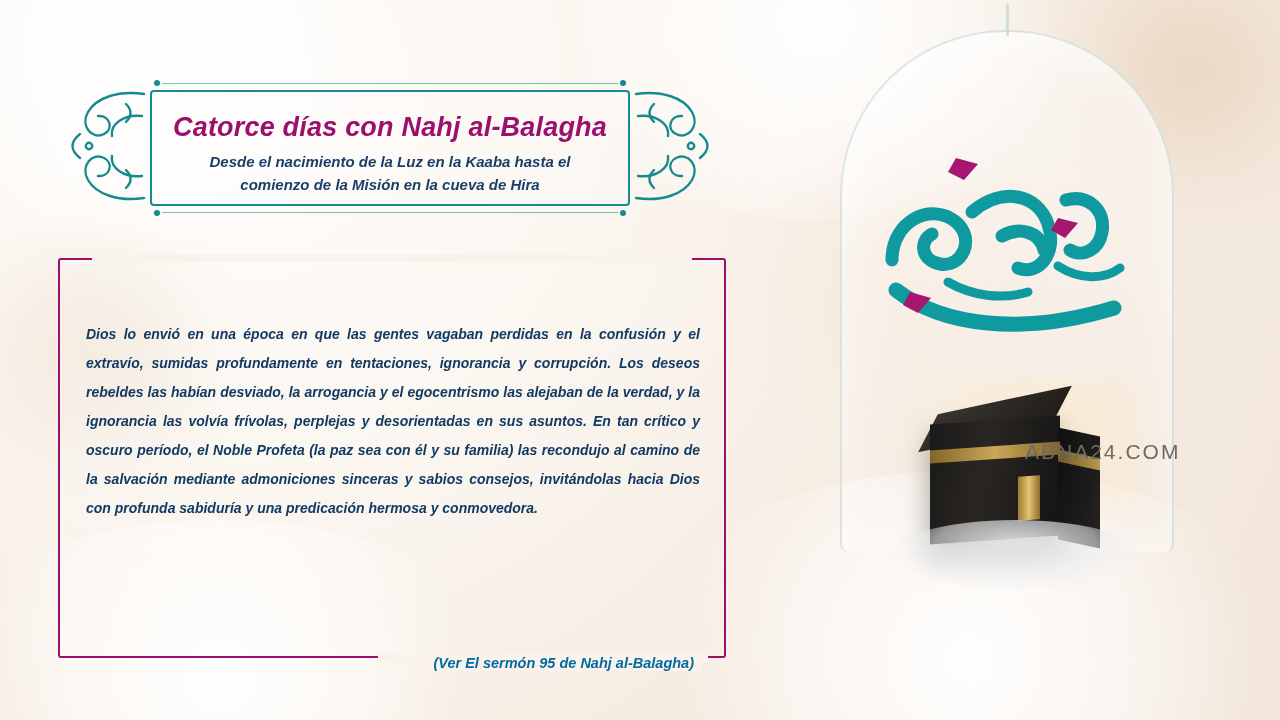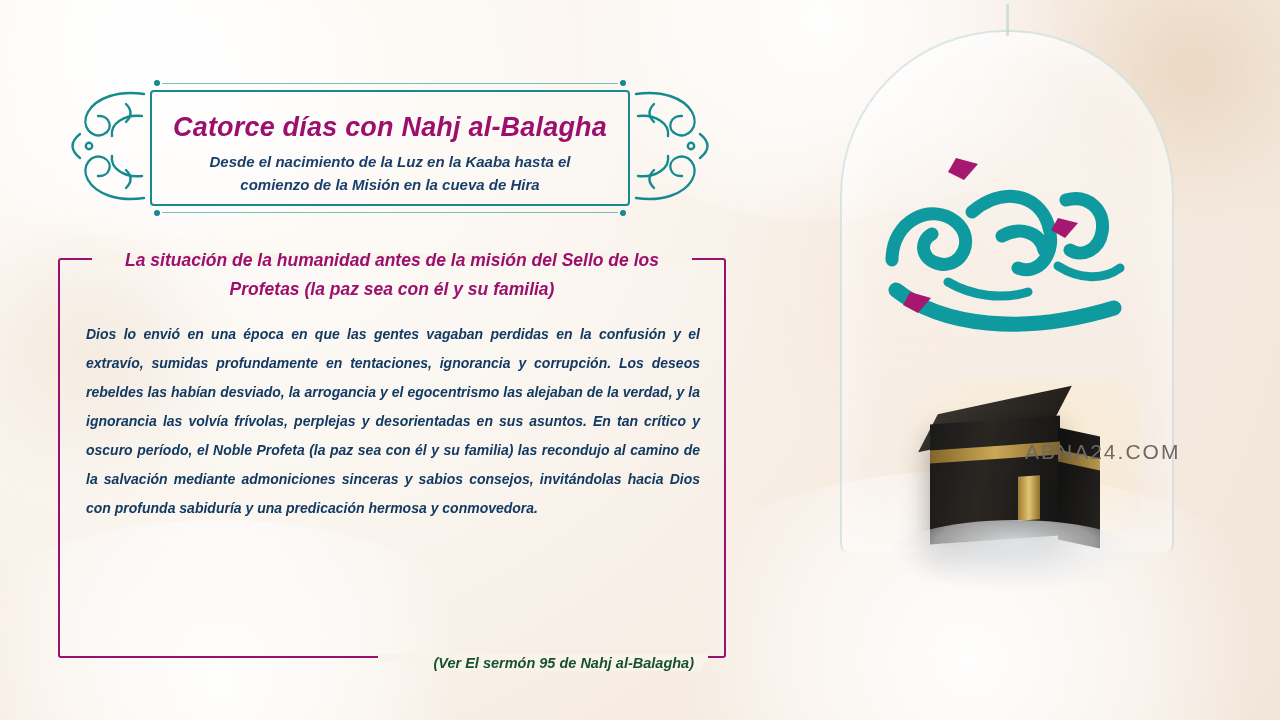--- a/index.html
+++ b/index.html
@@ -309,21 +309,21 @@
     text-justify: inter-word;
   }
 
   #citation {
     position: absolute;
     right: 24px;
     bottom: -13px;
     font-size: 14.5px;
     font-weight: bold;
     font-style: italic;
-    color: #14532d;
+    color: #0369a1;
     background: #faf3ec;
     padding: 0 8px;
   }
 </style>
 </head>
 <body>
 
 <div id="poster">
 
   <div class="cloud" style="left:-120px; top:-140px; width:520px; height:380px;"></div>
@@ -415,18 +415,17 @@
       <div id="subtitle">Desde el nacimiento de la Luz en la Kaaba hasta el comienzo de la Misión en la cueva de Hira</div>
       <div id="title">Catorce días con Nahj al-Balagha</div>
     </div>
   </div>
 
   <div id="card">
     <div id="card-frame"></div>
     <div class="frame-gap gap-top"></div>
     <div class="frame-gap gap-bottom"></div>
 
-    <div id="heading">La situación de la humanidad antes de la misión del Sello de los Profetas (la paz sea con él y su familia)</div>
     <div id="body">Dios lo envió en una época en que las gentes vagaban perdidas en la confusión y el extravío, sumidas profundamente en tentaciones, ignorancia y corrupción. Los deseos rebeldes las habían desviado, la arrogancia y el egocentrismo las alejaban de la verdad, y la ignorancia las volvía frívolas, perplejas y desorientadas en sus asuntos. En tan crítico y oscuro período, el Noble Profeta (la paz sea con él y su familia) las recondujo al camino de la salvación mediante admoniciones sinceras y sabios consejos, invitándolas hacia Dios con profunda sabiduría y una predicación hermosa y conmovedora.</div>
     <div id="citation">(Ver El sermón 95 de Nahj al-Balagha)</div>
   </div>
 
 </div>
 
 </body></html>

